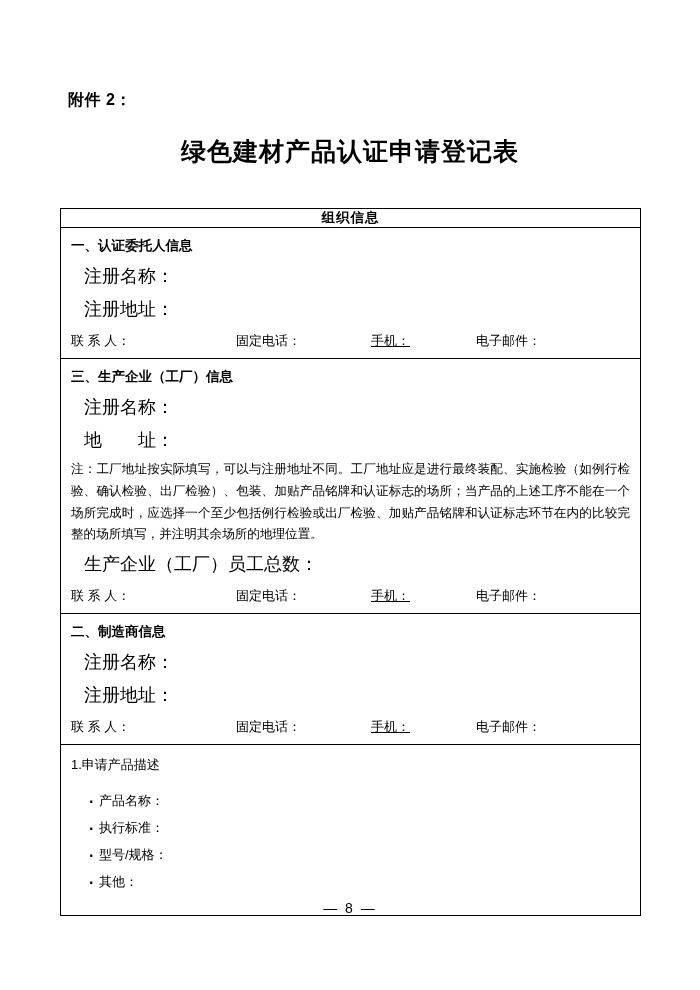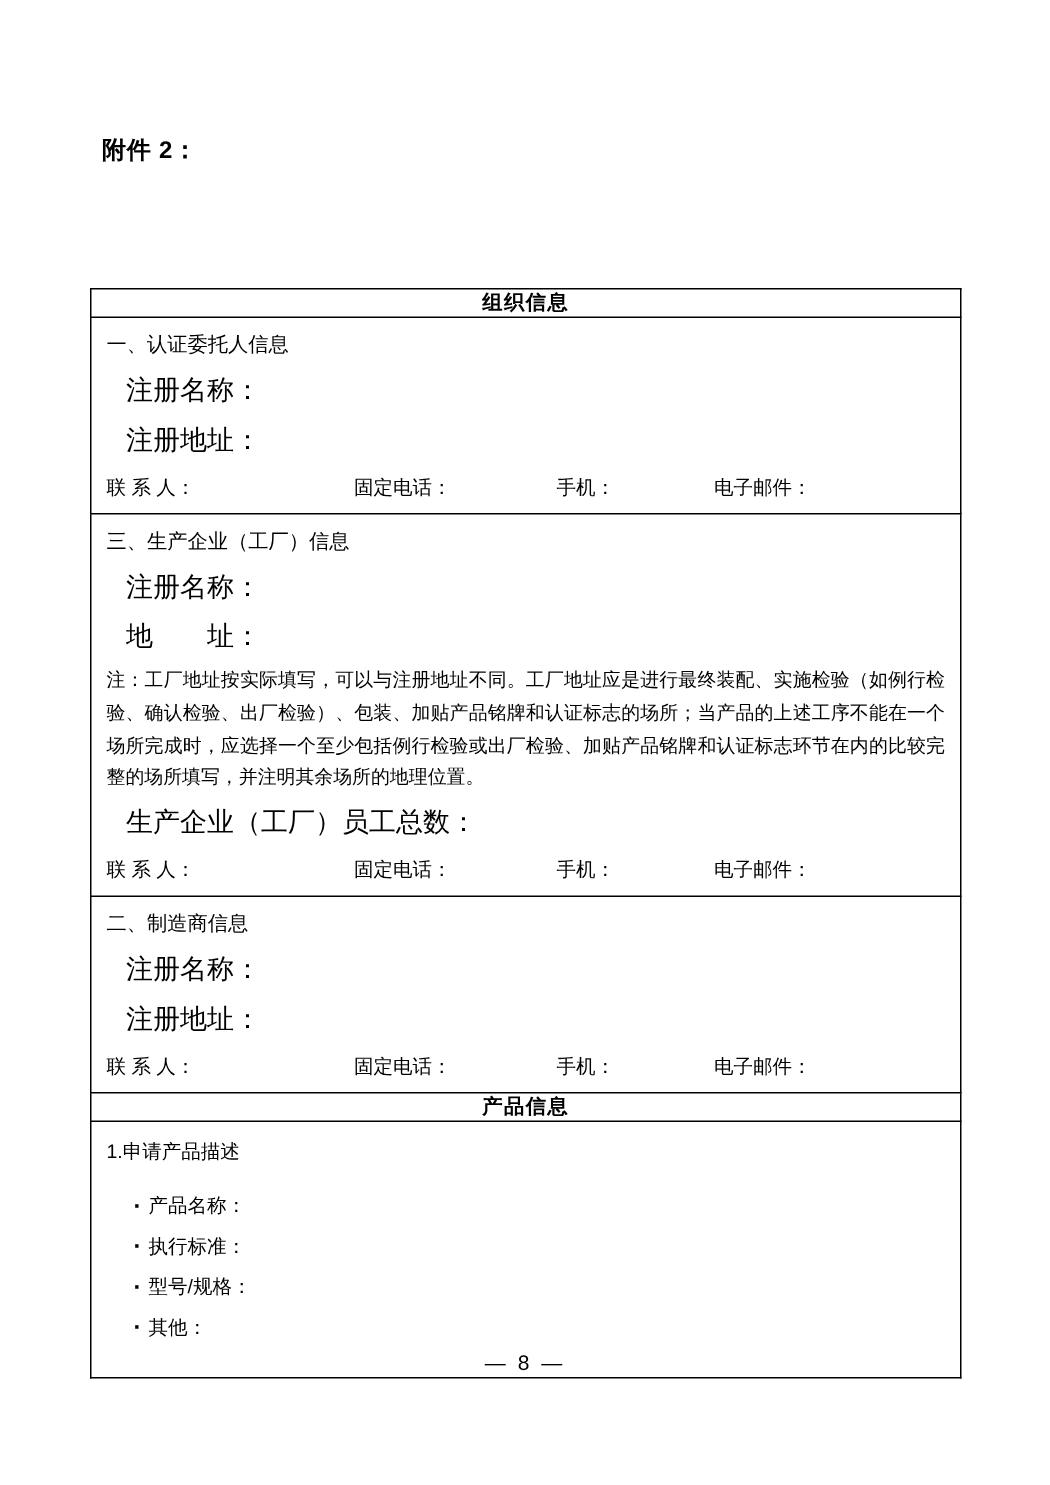--- a/index.html
+++ b/index.html
@@ -36,21 +36,21 @@
     right: 0;
     top: 135px;
     text-align: center;
     font-size: 25px;
     font-weight: bold;
     letter-spacing: 1px;
   }
   .form-table {
     position: absolute;
     left: 60px;
-    top: 192px;
+    top: 208px;
     width: 580px;
     border-collapse: collapse;
     border: 1.5px solid #000;
     table-layout: fixed;
     padding-left: 24px;
   }
   .form-table td {
     border: 1px solid #000;
     padding: 0;
     vertical-align: middle;
@@ -61,42 +61,42 @@
     font-weight: bold;
     padding: 7px 0 7px 0;
     letter-spacing: 1px;
   }
   .block {
     padding: 6px 10px 7px 10px;
     font-size: 13px;
     line-height: 1.55;
   }
   .block .bhead {
-    font-weight: normal;
+    font-weight: bold;
     font-size: 13.5px;
     margin: 2px 0 6px 0;
   }
   .row-line {
     margin: 5px 0 5px 13px;
     font-size: 18px;
     white-space: nowrap;
   }
   .contact-row {
     margin: 7px 0 3px 0;
     font-size: 13px;
     position: relative;
     height: 17px;
   }
   .contact-row span {
     position: absolute;
     top: 0;
   }
   .c1 { left: 0; }
   .c2 { left: 155px; margin-left: 10px; }
-  .c3 { left: 300px; }
+  .c3 { left: 300px; text-decoration: underline; }
   .c4 { left: 405px; }
   .note {
     font-size: 12.6px;
     line-height: 1.72;
     text-align: justify;
     margin: 4px 0 4px 0;
   }
   .bullets {
     margin: 16px;
     padding: 0;
@@ -130,20 +130,21 @@
     letter-spacing: 2px;
   }
 </style>
 </head>
 <body>
 
 <div class="page">
 
   <div class="attachment-label">附件 2：</div>
 
+  <div class="doc-title">绿色建材产品认证申请登记表</div>
 
   <table class="form-table">
     <colgroup>
         <col style="width:580px">
       </colgroup>
     <tbody>
       <tr>
         <td class="section-head">组织信息</td>
       </tr>
 
@@ -190,23 +191,20 @@
             <div class="contact-row">
               <span class="c1">联 系 人：</span>
               <span class="c2">固定电话：</span>
               <span class="c3">手机：</span>
               <span class="c4">电子邮件：</span>
             </div>
           </div>
         </td>
       </tr>
 
-      <tr>
-        <td class="section-head">产品信息</td>
-      </tr>
 
       <tr>
         <td>
           <div class="block">
             <div class="prod-head">1.申请产品描述</div>
             <ul class="bullets">
               <li>产品名称：</li>
               <li>执行标准：</li>
               <li>型号/规格：</li>
               <li>其他：</li>

